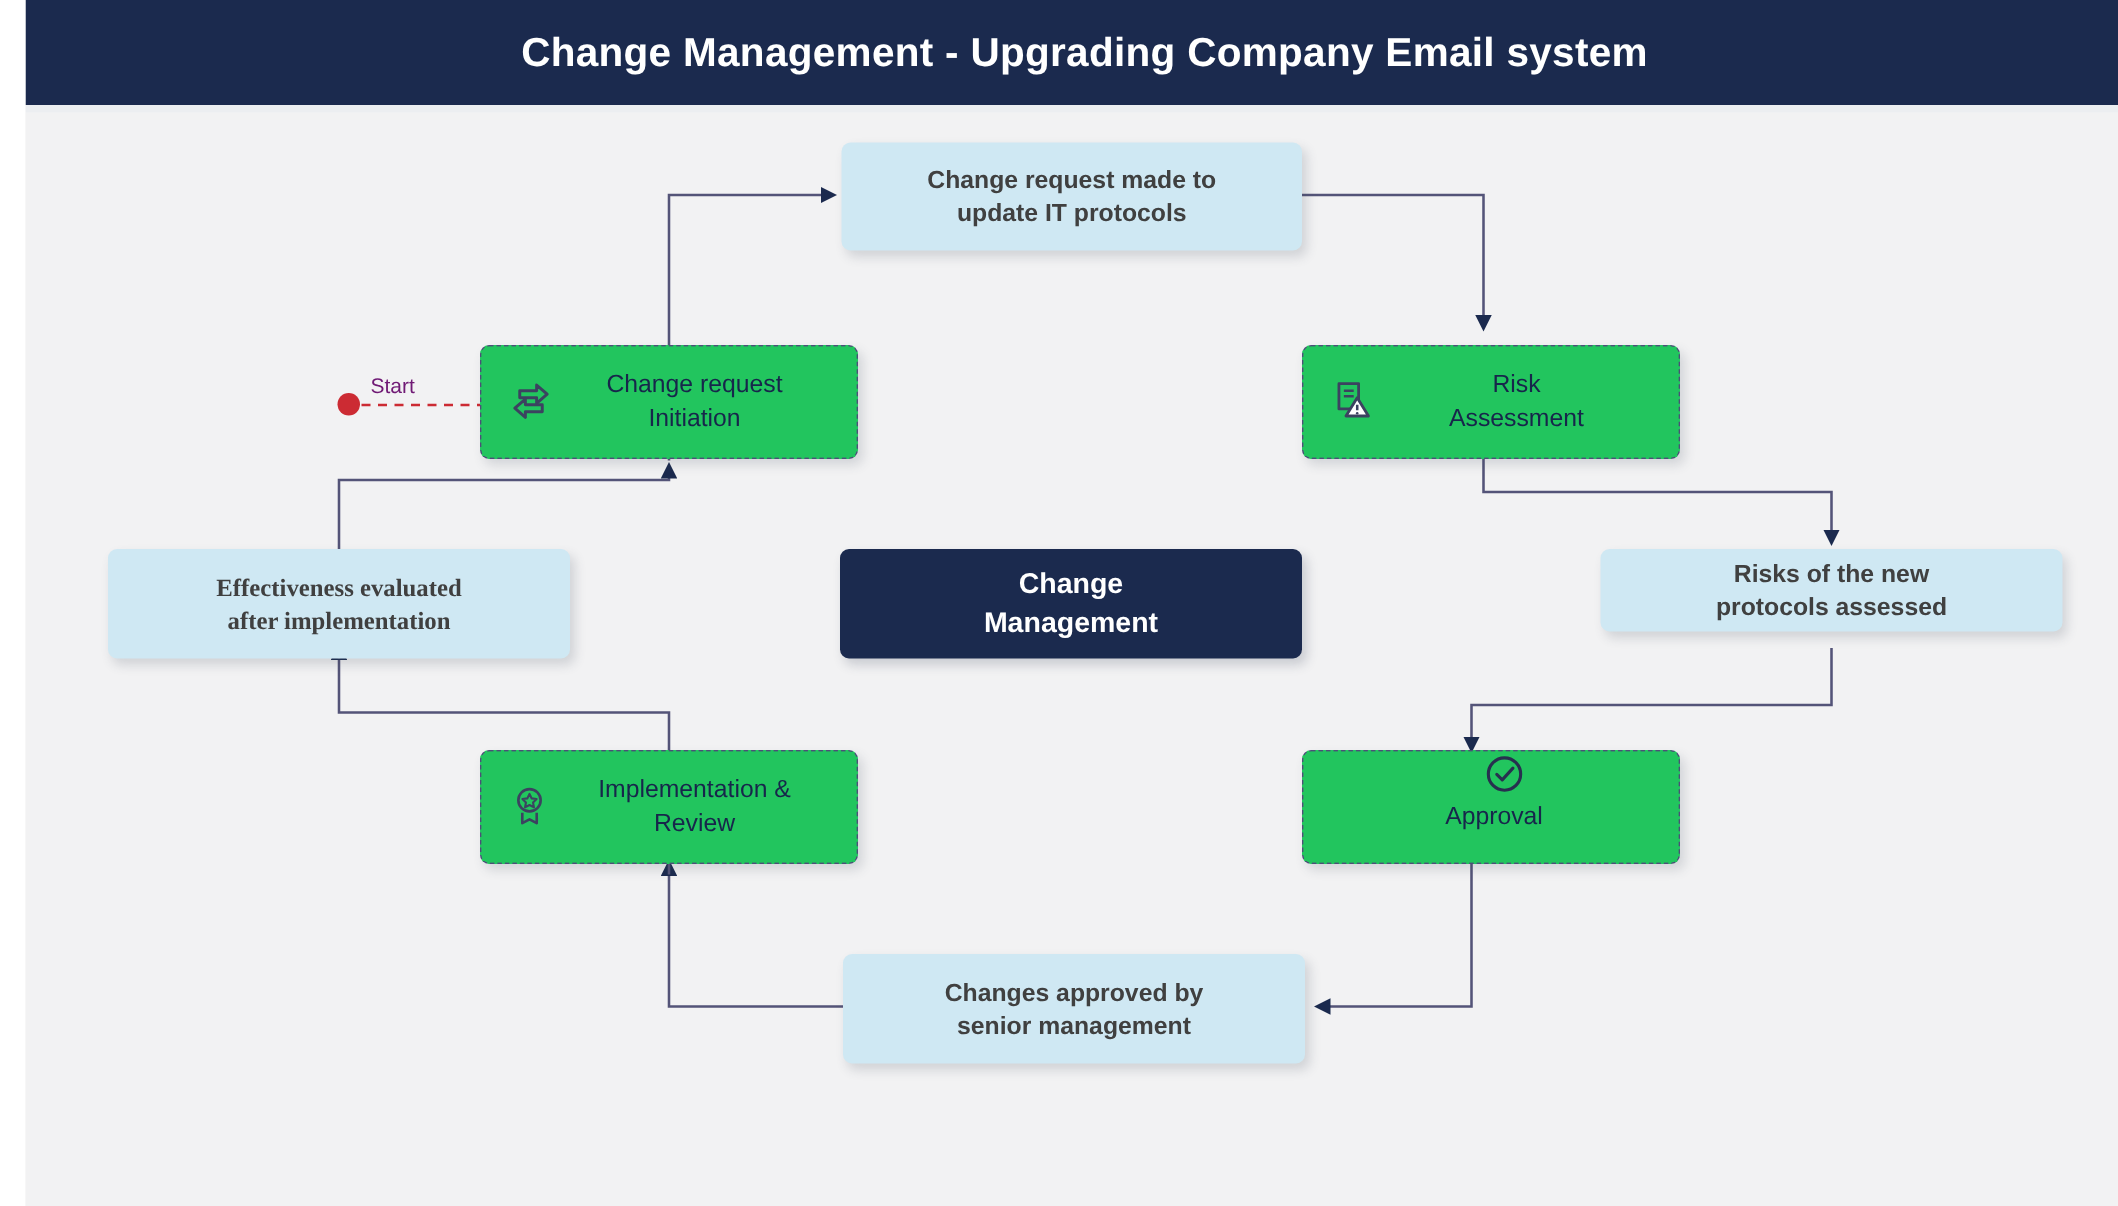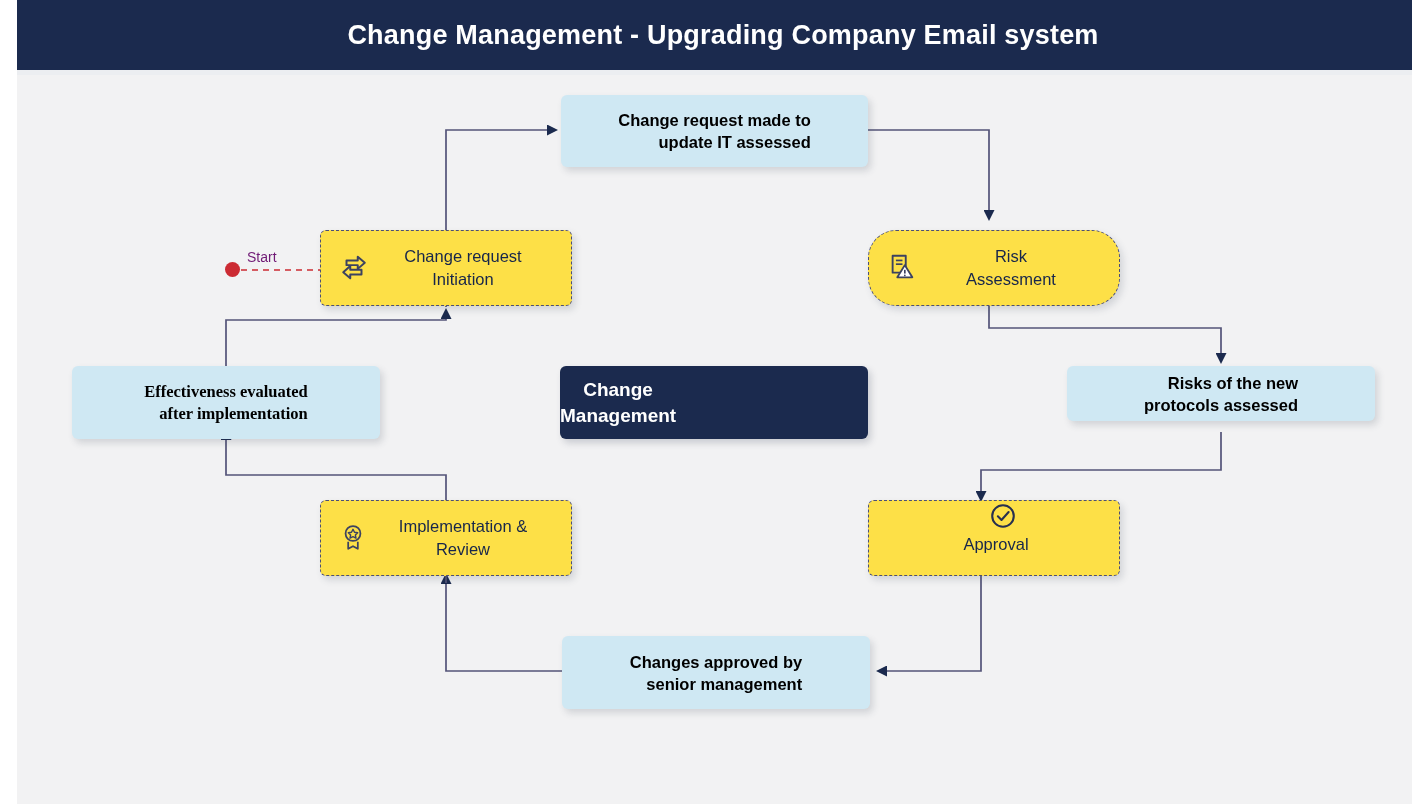--- a/index.html
+++ b/index.html
@@ -68,46 +68,45 @@
     align-items: center;
     border-radius: 6px;
   }
   .node-blue {
     background: #cfe8f3;
     box-shadow: 3px 4px 7px rgba(60,70,90,0.18);
     justify-content: center;
     text-align: center;
   }
   .node-blue .node-label {
-    color: #000000;
+    color: #404040;
     font-size: 16.5px;
     font-weight: bold;
     line-height: 22px;
-    text-align: right;
   }
   .node-dashed {
-    background: #fde047;
+    background: #22c55e;
     border: 1.6px dashed #4c4f78;
     box-shadow: 3px 4px 7px rgba(60,70,90,0.17);
     justify-content: flex-start;
     padding-left: 18px;
   }
   .node-dashed .node-label {
     color: #17264b;
     font-size: 16.5px;
     font-weight: normal;
     line-height: 23px;
     text-align: center;
     flex: 1;
     padding-right: 14px;
   }
   .node-dark {
     background: #1b2a4e;
     box-shadow: 3px 4px 7px rgba(60,70,90,0.22);
-    justify-content: flex-start;
+    justify-content: center;
     text-align: center;
   }
   .node-dark .node-label {
     color: #ffffff;
     font-size: 19px;
     font-weight: bold;
     line-height: 26px;
   }
   .node-icon {
     width: 30px;
@@ -171,38 +170,38 @@
 
       <path d="M209,364 L209,245 L429,245 L429,243" fill="none" stroke="#545478" stroke-width="1.7" marker-end="url(#ah-down)"></path>
     </svg>
 
     <div id="start-dot"></div>
     <div id="start-label">Start</div>
 
     <div class="node node-blue" style="left:544px; top:20px; width:307px; height:72px;">
       <div class="node-label">
         <span>Change request made to</span><br>
-        <span>update IT assessed</span>
+        <span>update IT protocols</span>
       </div>
     </div>
 
     <div class="node node-dashed" style="left:303px; top:155px; width:252px; height:76px;">
       <span class="node-icon">
         <svg viewBox="0 0 32 32" width="30" height="30">
           <path d="M20,5 L27.5,11.5 L20,18 L20,14 L8,14 L8,9 L20,9 Z" fill="none" stroke="#3c4260" stroke-width="2.1" stroke-linejoin="round"></path>
           <path d="M12,15 L4.5,21.5 L12,28 L12,24 L24,24 L24,19 L12,19 Z" fill="none" stroke="#3c4260" stroke-width="2.1" stroke-linejoin="round"></path>
         </svg>
       </span>
       <div class="node-label">
         <span>Change request</span><br>
         <span>Initiation</span>
       </div>
     </div>
 
-    <div class="node node-dashed" style="left:851px; top:155px; width:252px; height:76px;border-radius:28px;">
+    <div class="node node-dashed" style="left:851px; top:155px; width:252px; height:76px;">
       <span class="node-icon">
         <svg viewBox="0 0 32 32" width="30" height="30">
           <path d="M6,4 L20,4 L20,22 L6,22 Z" rx="2" fill="none" stroke="#3c4260" stroke-width="2" stroke-linejoin="round"></path>
           <line x1="9.5" y1="9" x2="16.5" y2="9" stroke="#3c4260" stroke-width="1.8"></line>
           <line x1="9.5" y1="13" x2="16.5" y2="13" stroke="#3c4260" stroke-width="1.8"></line>
           <path d="M19,14 L27,27 L11,27 Z" fill="#ffffff" stroke="#3c4260" stroke-width="2" stroke-linejoin="round"></path>
           <line x1="19" y1="19" x2="19" y2="23" stroke="#3c4260" stroke-width="1.8"></line>
           <circle cx="19" cy="25" r="0.9" fill="#3c4260"></circle>
         </svg>
       </span>

